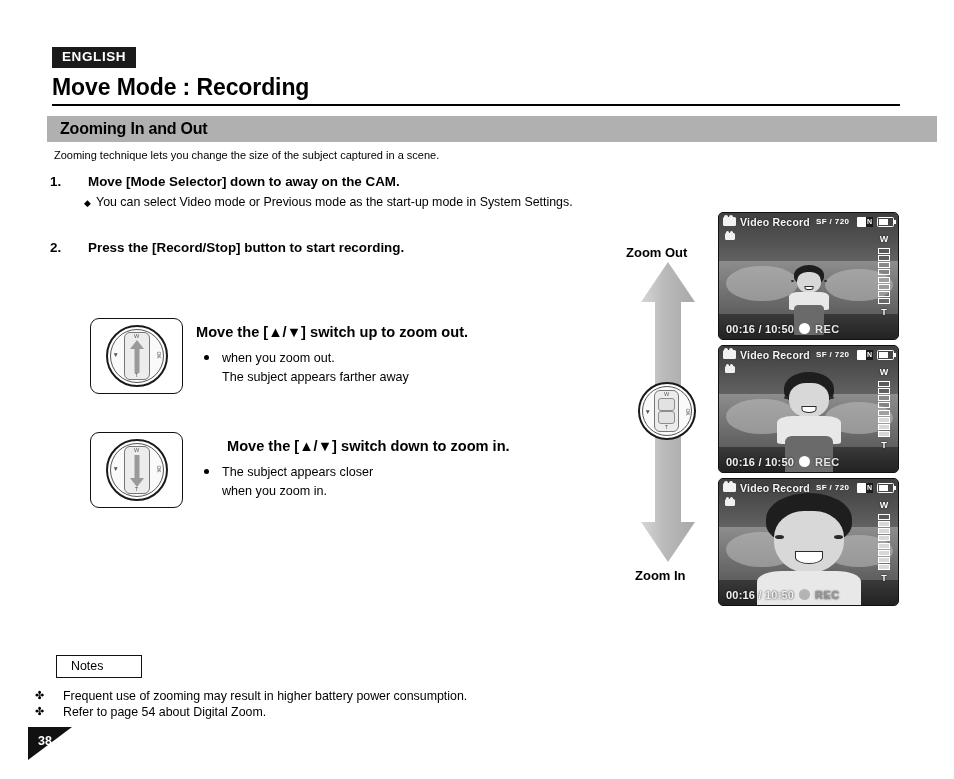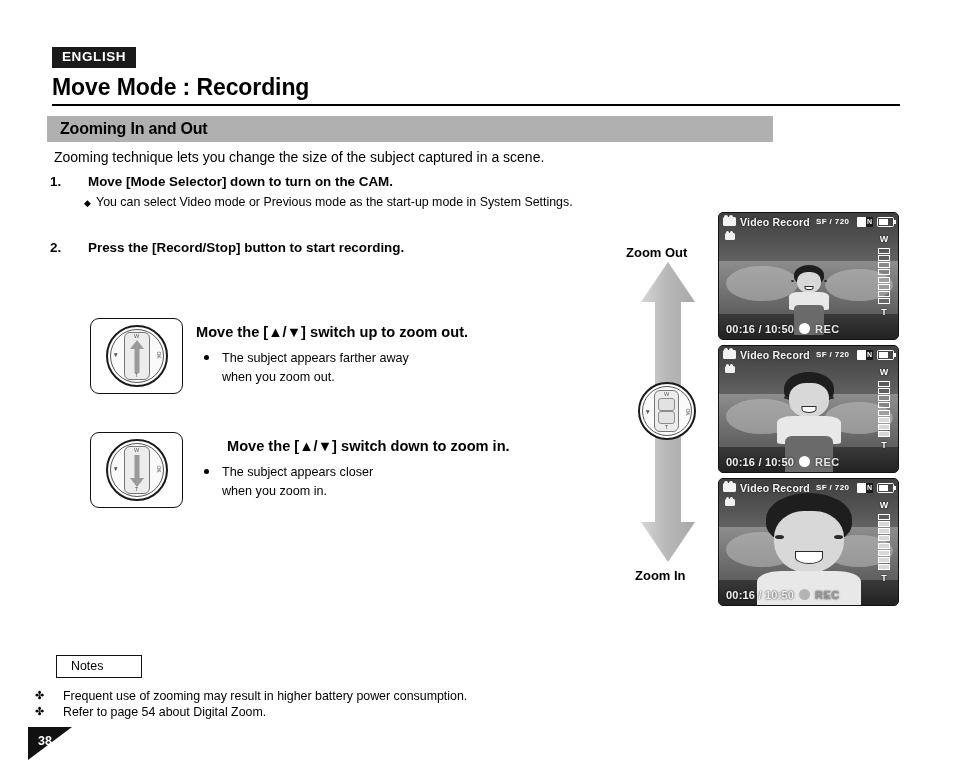--- a/index.html
+++ b/index.html
@@ -44,37 +44,38 @@
     width: 848px;
     height: 2px;
     background: #000000;
   }
 
   
   #section-bar {
     position: absolute;
     left: 47px;
     top: 116px;
-    width: 726px;
+    width: 878px;
     height: 26px;
     background: #b0b0b0;
+    padding-left: 12px;
   }
   #section-title {
     position: absolute;
     left: 13px;
     top: 4px;
     font-size: 16px;
     font-weight: bold;
     letter-spacing: -0.2px;
   }
   #section-intro {
     position: absolute;
     left: 54px;
     top: 149px;
-    font-size: 14px;
+    font-size: 11px;
     text-align: right;
   }
 
   
   .step {
     position: absolute;
     font-size: 13.4px;
     font-weight: bold;
   }
   .step-num {
@@ -556,21 +557,21 @@
 <div id="page-title">Move Mode : Recording</div>
 <div id="title-rule"></div>
 
 <div id="section-bar">
   <div id="section-title">Zooming In and Out</div>
 </div>
 <div id="section-intro">Zooming technique lets you change the size of the subject captured in a scene.</div>
 
 <div class="step" id="step1">
   <span class="step-num">1.</span>
-  <span class="step-text">Move [Mode Selector] down to turn on the CAM.</span>
+  <span class="step-text">Move [Mode Selector] down to away on the CAM.</span>
 </div>
 <div class="sub-bullet" id="step1-note">
   <span class="diamond">◆</span>
   <div>You can select Video mode or Previous mode as the start-up mode in System Settings.</div>
 </div>
 
 <div class="step" id="step2">
   <span class="step-num">2.</span>
   <span class="step-text">Press the [Record/Stop] button to start recording.</span>
 </div>
@@ -586,22 +587,22 @@
       <div class="dial-shaft" style="top:16px;height:24px;"></div>
     </div>
     <div class="dial-side left">◀</div>
     <div class="dial-side right">OK</div>
   </div>
 </div>
 
 <div class="zoom-heading" id="zoom-out-heading">Move the [▲/▼] switch up to zoom out.</div>
 <div class="zoom-desc" id="zoom-out-desc">
   <span class="round-bullet"></span>
+  <div>when you zoom out.</div>
   <div>The subject appears farther away</div>
-  <div>when you zoom out.</div>
 </div>
 
 <div class="ctrl-card" id="ctrl-card-in">
   <div class="dial">
     <div class="dial-ring-outer"></div>
     <div class="dial-ring-inner"></div>
     <div class="dial-pad">
       <div class="dial-wt" style="top:1px">W</div>
       <div class="dial-wt" style="bottom:1px">T</div>
       <div class="dial-shaft" style="top:8px;height:24px;"></div>

